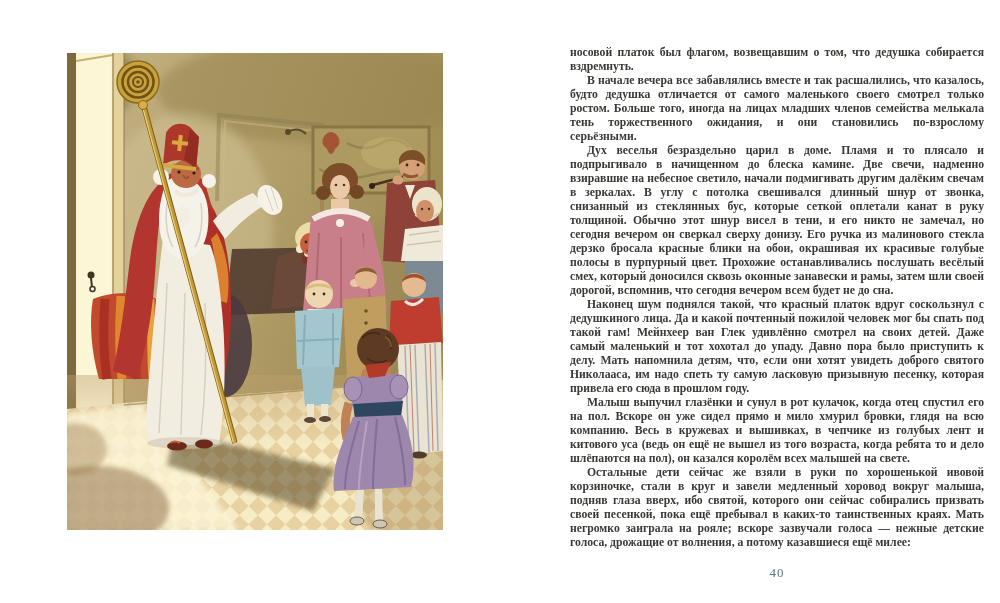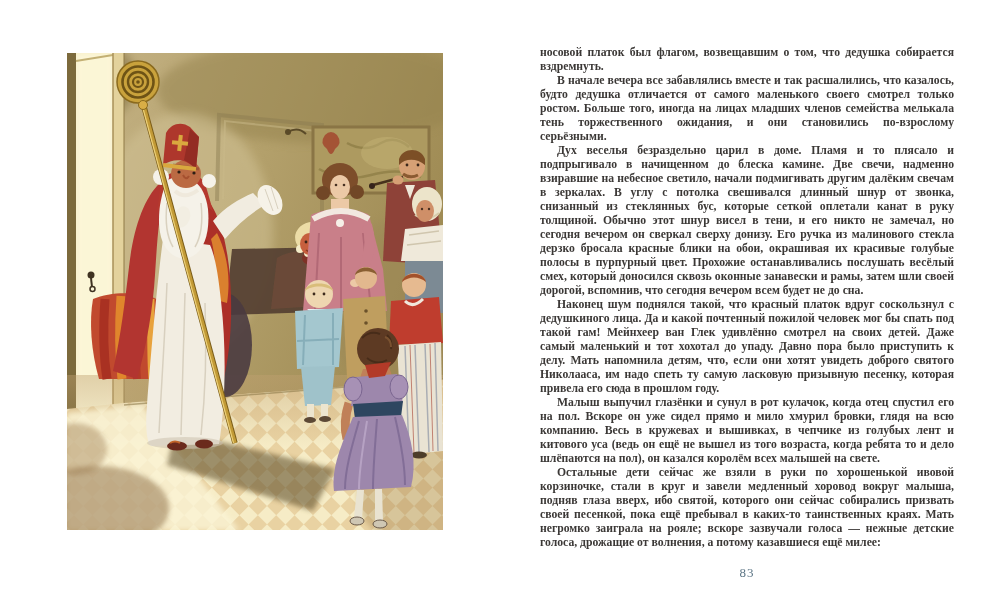--- a/index.html
+++ b/index.html
@@ -7,21 +7,21 @@
     width:1000px;height:603px;position:relative;overflow:hidden;
     background:#ffffff;
     font-family:"Liberation Serif","DejaVu Serif",serif;
   }
   .book-page{position:absolute;inset:0;}
   .illustration{
     position:absolute;left:67px;top:53px;width:376px;height:477px;margin:0;
   }
   .illustration svg{display:block;width:100%;height:100%;}
   .text-column{
-    position:absolute;left:540px;top:46px;width:414px;
+    position:absolute;left:570px;top:46px;width:414px;
     color:#3b3836;font-size:11.7px;line-height:14px;font-weight:bold;
     text-align:justify;hyphens:auto;-webkit-hyphens:auto;
   }
   .text-column p{margin:0;text-indent:17px;}
   .text-column p.no-indent{text-indent:0;}
   .page-number{
     margin-top:16px;text-align:center;
     color:#5c7585;font-size:13px;font-weight:normal;letter-spacing:1px;
   }
 </style>
@@ -277,16 +277,16 @@
     </svg>
   </figure>
 
   <div class="text-column">
     <p class="no-indent">носовой платок был флагом, возвещавшим о том, что дедушка собирается вздремнуть.</p>
     <p>В начале вечера все забавлялись вместе и так расшалились, что казалось, будто дедушка отличается от самого маленького своего смотрел только ростом. Больше того, иногда на лицах младших членов семейства мелькала тень торжественного ожидания, и они становились по-взрослому серьёзными.</p>
     <p>Дух веселья безраздельно царил в доме. Пламя и то плясало и подпрыгивало в начищенном до блеска камине. Две свечи, надменно взиравшие на небесное светило, начали подмигивать другим далёким свечам в зеркалах. В углу с потолка свешивался длинный шнур от звонка, снизанный из стеклянных бус, которые сеткой оплетали канат в руку толщиной. Обычно этот шнур висел в тени, и его никто не замечал, но сегодня вечером он сверкал сверху донизу. Его ручка из малинового стекла дерзко бросала красные блики на обои, окрашивая их красивые голубые полосы в пурпурный цвет. Прохожие останавливались послушать весёлый смех, который доносился сквозь оконные занавески и рамы, затем шли своей дорогой, вспомнив, что сегодня вечером всем будет не до сна.</p>
     <p>Наконец шум поднялся такой, что красный платок вдруг соскользнул с дедушкиного лица. Да и какой почтенный пожилой человек мог бы спать под такой гам! Мейнхеер ван Глек удивлённо смотрел на своих детей. Даже самый маленький и тот хохотал до упаду. Давно пора было приступить к делу. Мать напомнила детям, что, если они хотят увидеть доброго святого Николааса, им надо спеть ту самую ласковую призывную песенку, которая привела его сюда в прошлом году.</p>
     <p>Малыш выпучил глазёнки и сунул в рот кулачок, когда отец спустил его на пол. Вскоре он уже сидел прямо и мило хмурил бровки, глядя на всю компанию. Весь в кружевах и вышивках, в чепчике из голубых лент и китового уса (ведь он ещё не вышел из того возраста, когда ребята то и дело шлёпаются на пол), он казался королём всех малышей на свете.</p>
     <p>Остальные дети сейчас же взяли в руки по хорошенькой ивовой корзиночке, стали в круг и завели медленный хоровод вокруг малыша, подняв глаза вверх, ибо святой, которого они сейчас собирались призвать своей песенкой, пока ещё пребывал в каких-то таинственных краях. Мать негромко заиграла на рояле; вскоре зазвучали голоса — нежные детские голоса, дрожащие от волнения, а потому казавшиеся ещё милее:</p>
-    <div class="page-number">83</div>
+    <div class="page-number">40</div>
   </div>
 
 </div>
 
 </body></html>

